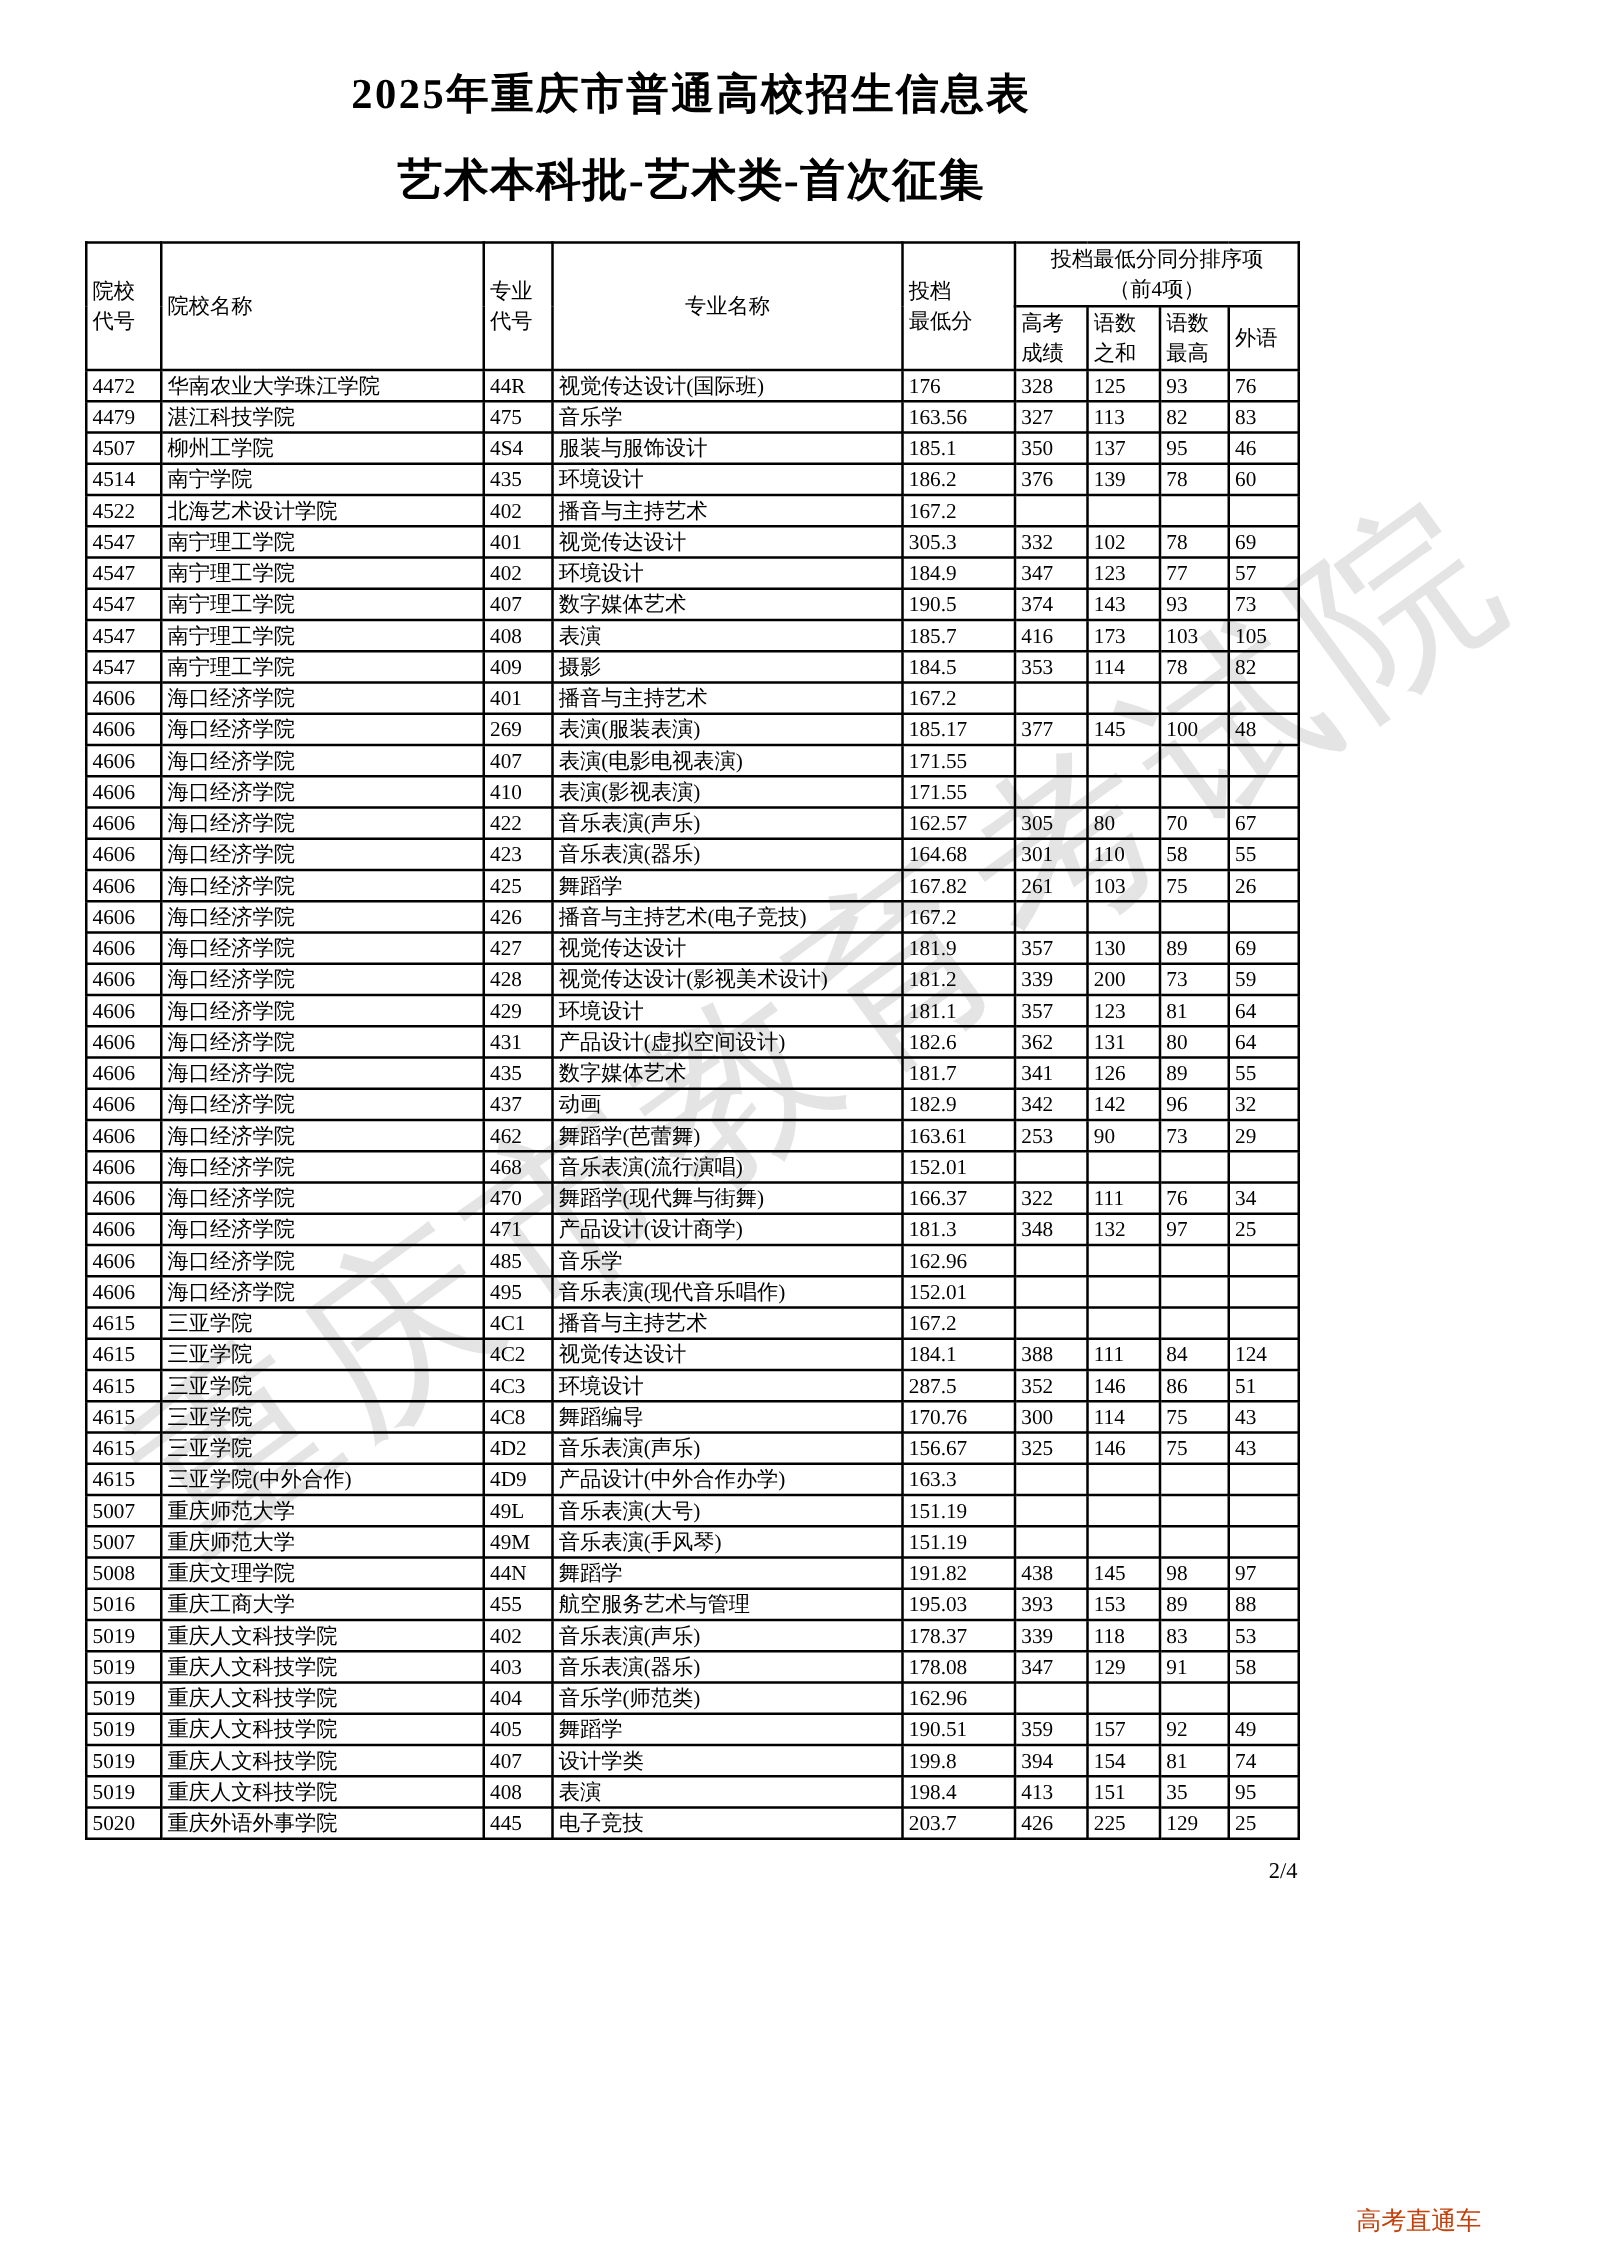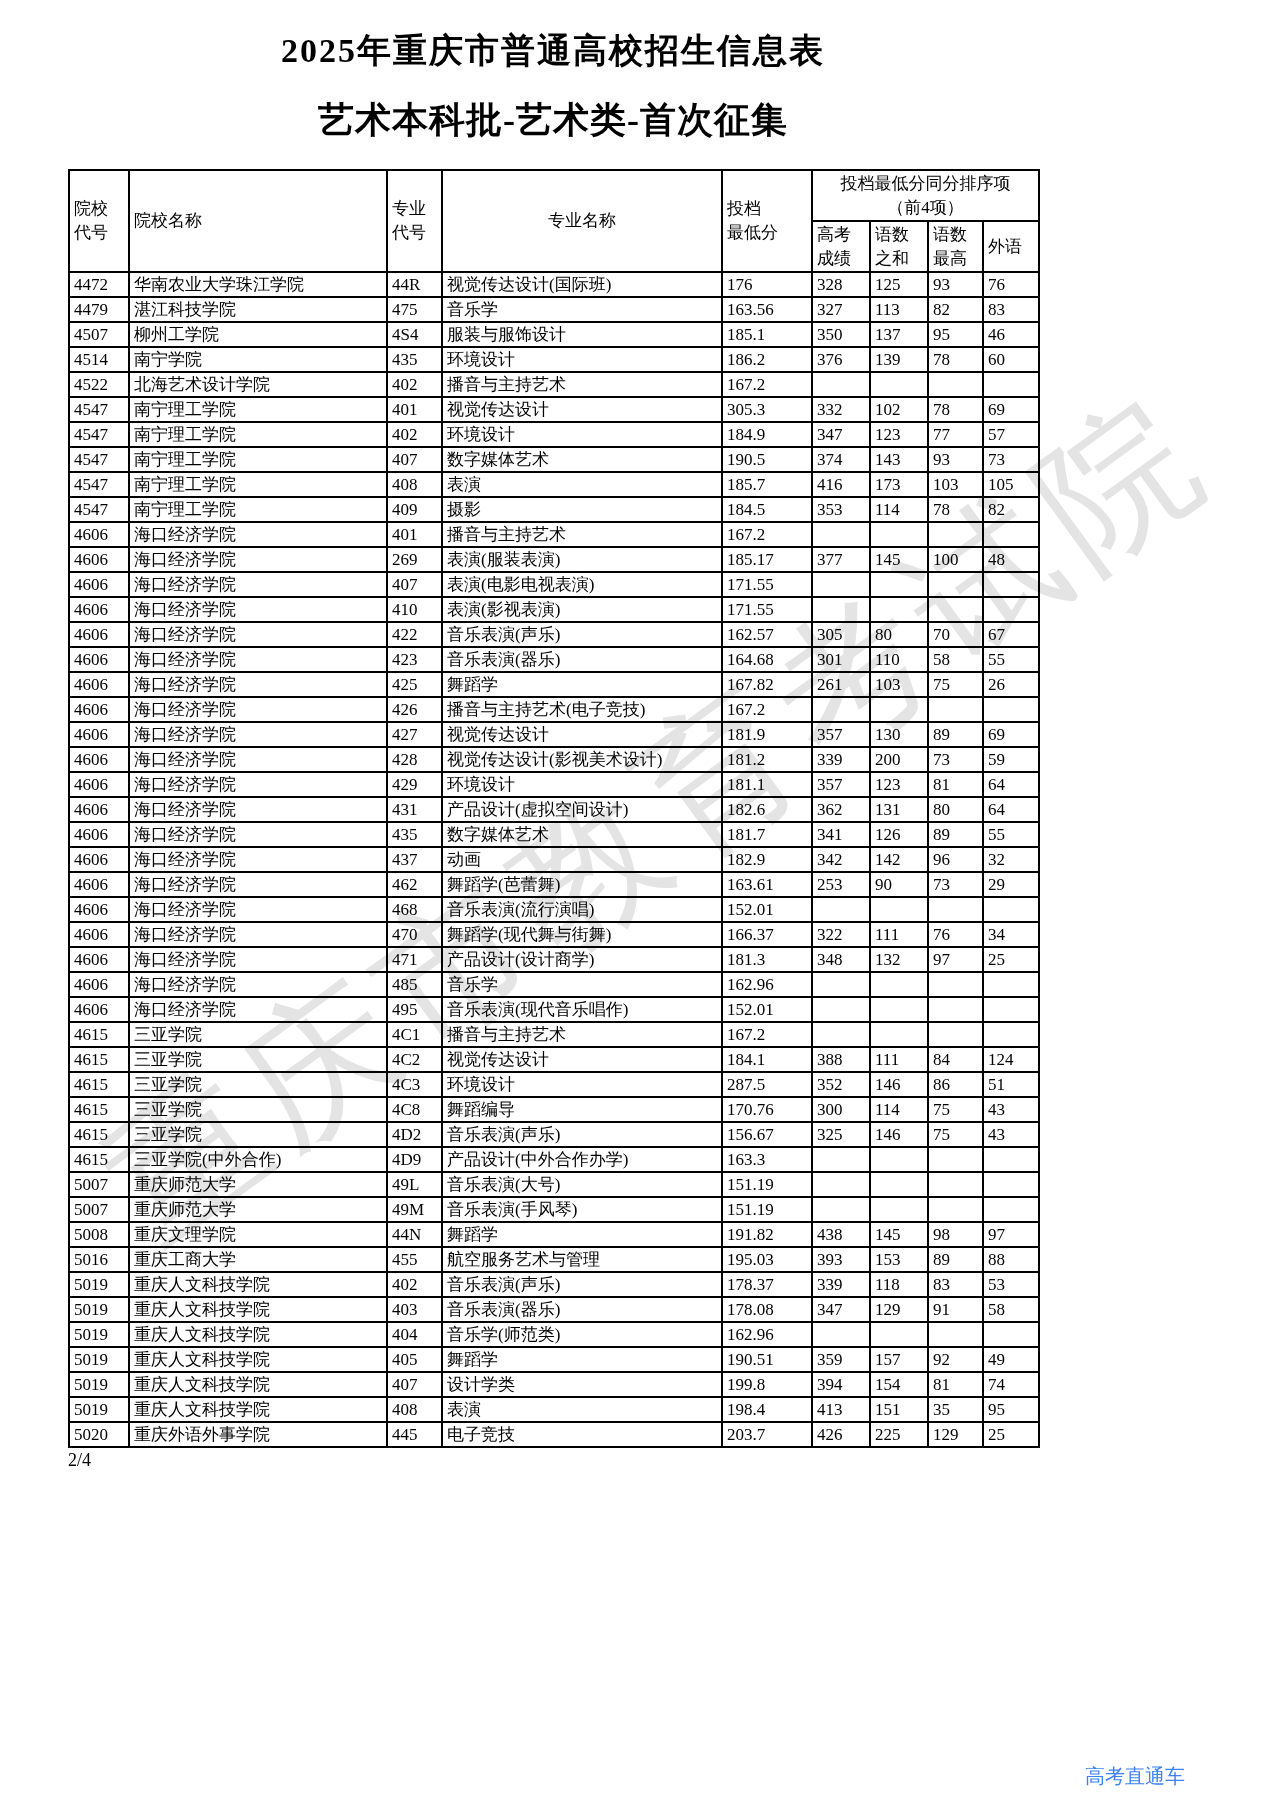--- a/index.html
+++ b/index.html
@@ -27,21 +27,21 @@
     white-space: nowrap;
     pointer-events: none;
     z-index: 0;
   }
 
   .content {
     position: relative;
     z-index: 1;
     margin-left: 68px;
     width: 970px;
-    padding-top: 28px;
+    padding-top: 52px;
   }
 
   .title {
     margin: 0;
     text-align: center;
     font-size: 34px;
     font-weight: bold;
     letter-spacing: 2px;
   }
 
@@ -78,31 +78,31 @@
 
   th.center { text-align: center; }
 
   tbody td {
     height: 25px;
     line-height: 1.05;
     white-space: nowrap;
   }
 
   .page-number {
-    margin-top: 2px;
-    text-align: left;
+    margin-top: 14px;
+    text-align: right;
     font-size: 18px;
   }
 
   .footer-brand {
     position: absolute;
     right: 95px;
     bottom: 22px;
     font-size: 20px;
-    color: #3b82f6;
+    color: #c2410c;
     z-index: 1;
   }
 </style>
 </head>
 <body>
 
 <div class="page">
 
   <div class="watermark">重庆市教育考试院</div>
 

